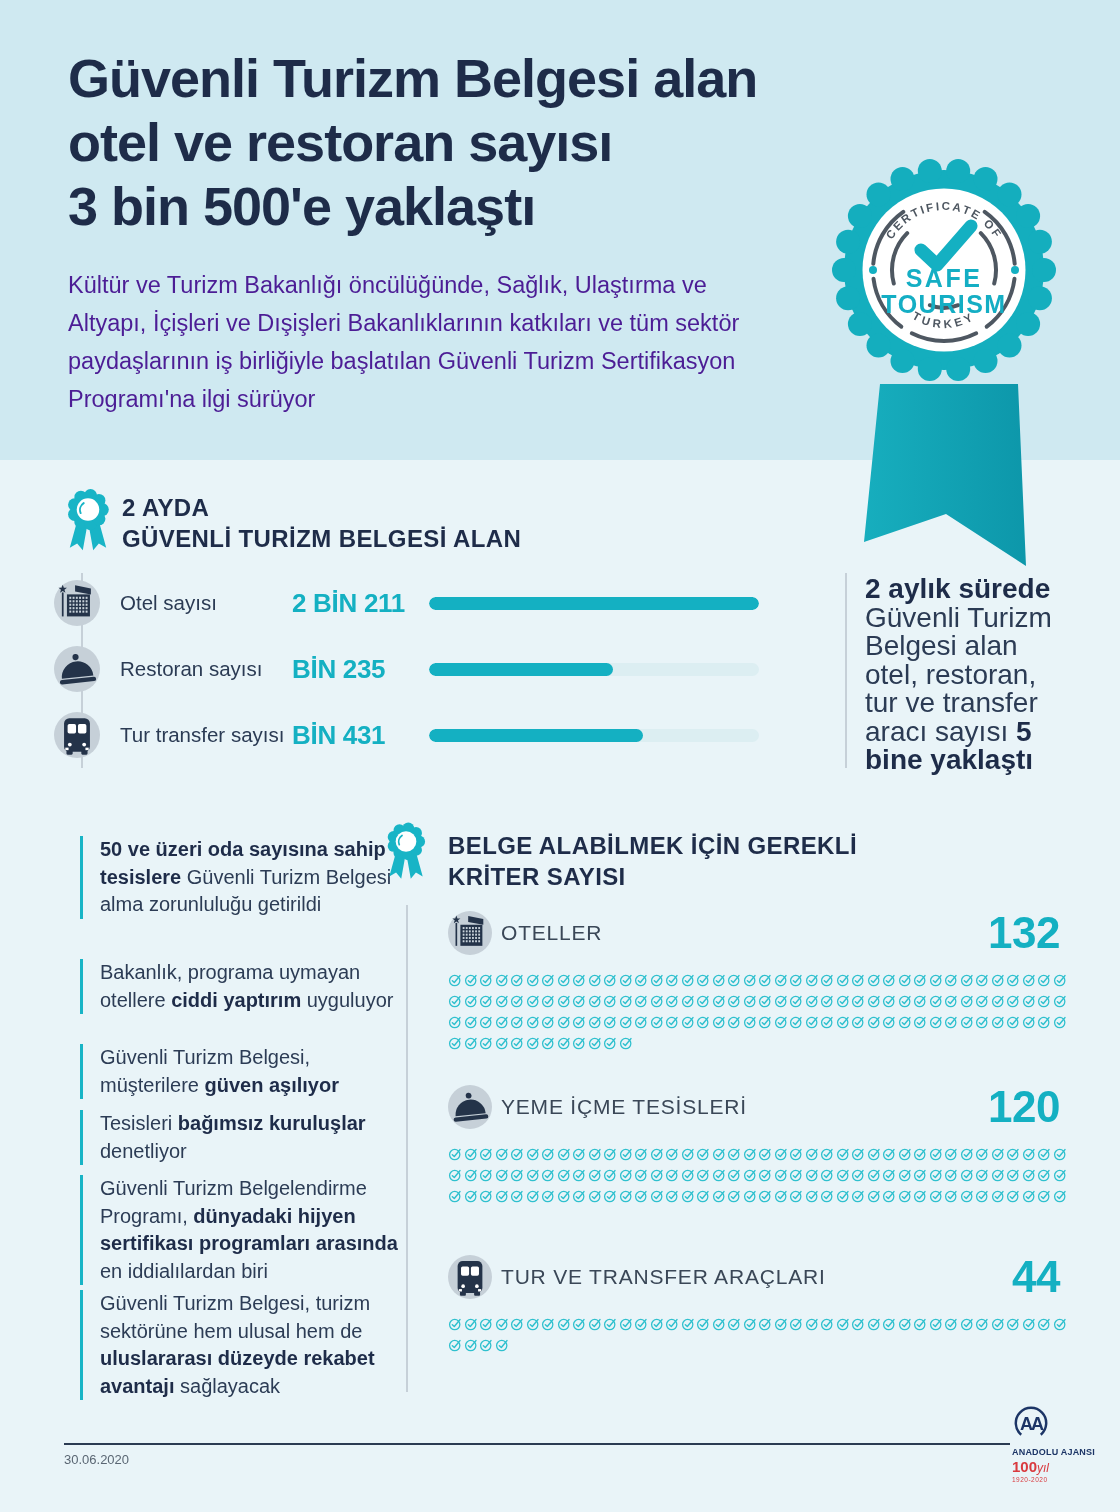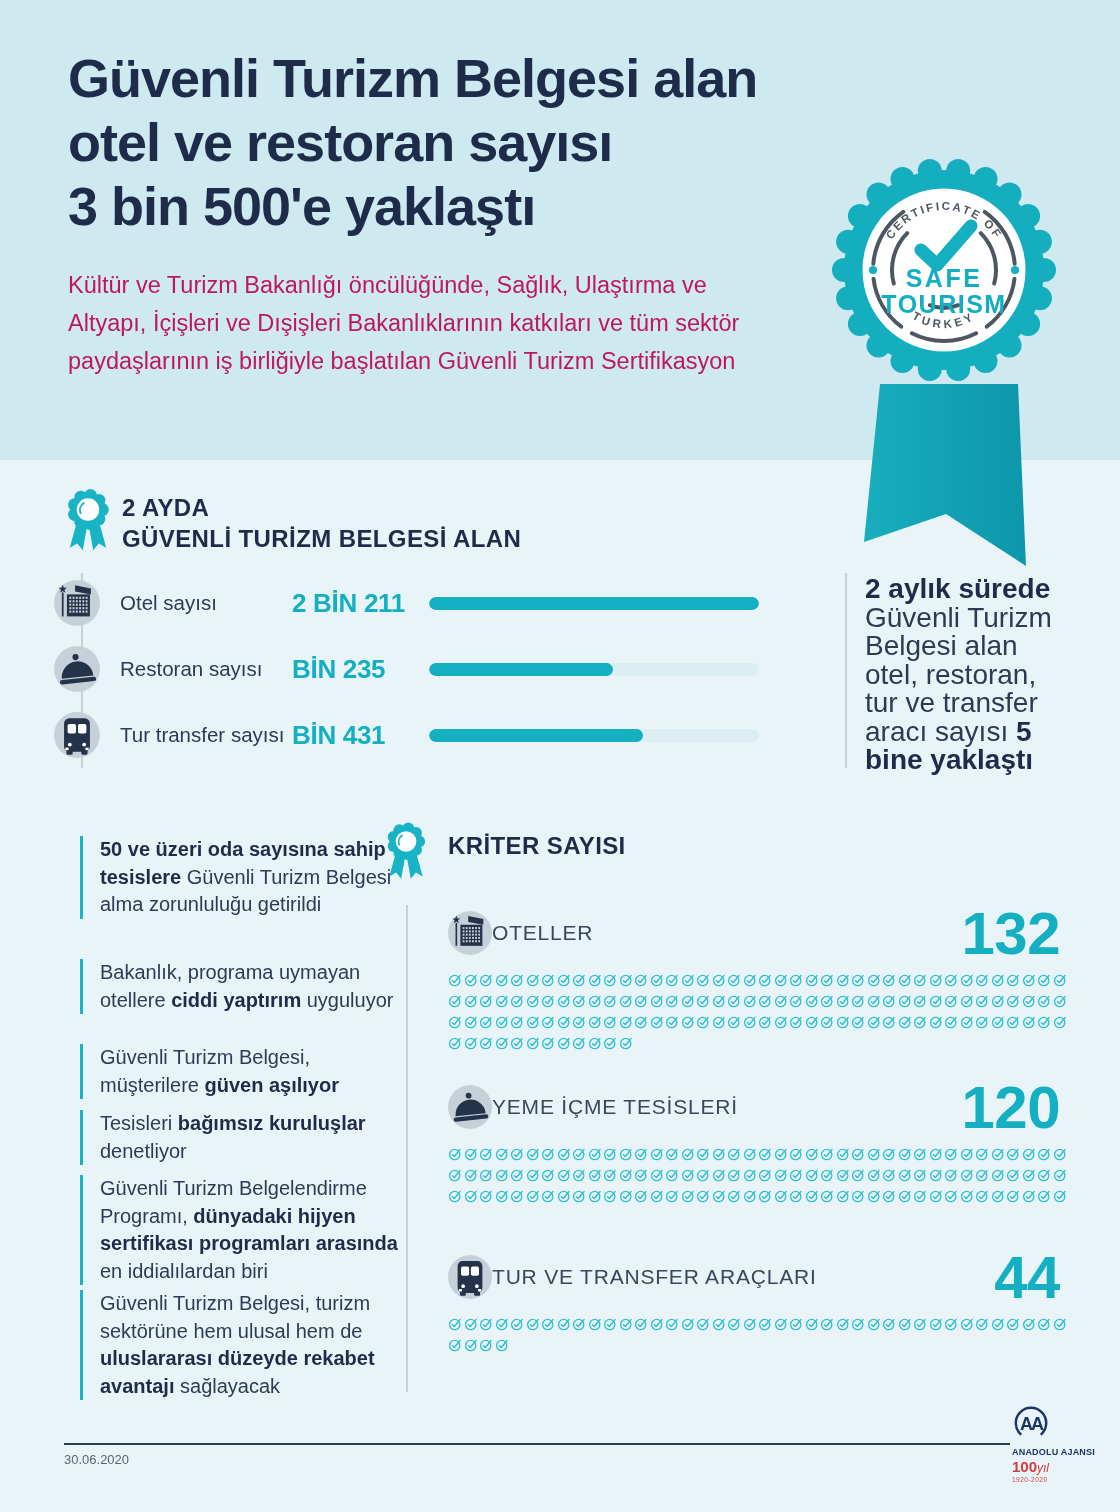--- a/index.html
+++ b/index.html
@@ -2,21 +2,21 @@
 <html><head>
 <meta charset="utf-8">
 <style>
   html,body{margin:0;padding:0;background:#dfeef4;}
   .page{position:relative;width:1120px;height:1512px;background:#e9f4f8;overflow:hidden;
         font-family:"Liberation Sans","DejaVu Sans",sans-serif;color:#2b3b54;}
   .header-bg{position:absolute;left:0;top:0;width:1120px;height:460px;background:#cfe9f1;}
 
   .title{position:absolute;left:68px;top:46px;font-size:54px;line-height:64px;font-weight:700;
          color:#1e2c49;letter-spacing:-1px;}
-  .subtitle{position:absolute;left:68px;top:266px;font-size:23.5px;line-height:38px;color:#be185d;}
+  .subtitle{position:absolute;left:68px;top:266px;font-size:23.5px;line-height:38px;color:#4c1d95;}
 
   .badge-wrap{position:absolute;left:824px;top:150px;width:240px;height:240px;}
   .ribbon-wrap{position:absolute;left:856px;top:384px;width:176px;height:192px;}
 
   
   .sec-head{position:absolute;font-size:24px;line-height:31px;font-weight:700;color:#1e2c49;letter-spacing:.4px;}
   .rosette{position:absolute;width:52px;height:68px;}
   .rosette svg{width:100%;height:100%;}
 
   
@@ -38,22 +38,22 @@
   .fact{position:absolute;left:80px;width:302px;border-left:3px solid #18b4c6;padding-left:17px;
         font-size:20px;line-height:27.5px;color:#2c3c55;}
   .fact p{margin:0;}
 
   
   .crit{position:absolute;left:448px;width:612px;}
   .crit-head{display:flex;align-items:center;height:46px;}
   .crit-circle{width:44px;height:44px;border-radius:50%;background:#c6d0d8;flex:0 0 44px;
                display:flex;align-items:center;justify-content:center;}
   .crit-circle svg{width:44px;height:44px;display:block;}
-  .crit-label{margin-left:0;font-size:21px;color:#3a4757;letter-spacing:.8px;flex:1;}
-  .crit-count{font-size:60px;font-weight:700;color:#14b0c2;letter-spacing:-.5px;}
+  .crit-label{margin-left:9px;font-size:21px;color:#3a4757;letter-spacing:.8px;flex:1;}
+  .crit-count{font-size:44px;font-weight:700;color:#14b0c2;letter-spacing:-.5px;}
   .chk-grid{margin-top:17px;width:624px;display:flex;flex-wrap:wrap;column-gap:1.5px;row-gap:7px;}
   .chk{width:14px;height:14px;color:#2fc0ce;}
   .chk svg{width:14px;height:14px;display:block;}
 
   
   .foot-line{position:absolute;left:64px;top:1443px;width:946px;height:2px;background:#2b3b52;}
   .foot-date{position:absolute;left:64px;top:1452px;font-size:13px;color:#5a6673;}
   .aa-block{position:absolute;left:1012px;top:1404px;width:74px;text-align:left;}
   .aa-mark svg{width:38px;height:38px;}
   .aa-name{font-size:9px;font-weight:700;color:#1c3566;letter-spacing:.2px;margin-top:1px;white-space:nowrap;}
@@ -69,20 +69,21 @@
 
   <div class="title">
       <div>Güvenli Turizm Belgesi alan</div>
       <div>otel ve restoran sayısı</div>
       <div>3 bin 500'e yaklaştı</div>
     </div>
   <div class="subtitle">
       <div>Kültür ve Turizm Bakanlığı öncülüğünde, Sağlık, Ulaştırma ve</div>
       <div>Altyapı, İçişleri ve Dışişleri Bakanlıklarının katkıları ve tüm sektör</div>
       <div>paydaşlarının iş birliğiyle başlatılan Güvenli Turizm Sertifikasyon</div>
+      <div>Programı'na ilgi sürüyor</div>
     </div>
 
   <div class="ribbon-wrap">
     <svg viewBox="0 0 176 192">
       <defs>
         <linearGradient id="ribGrad" x1="0" y1="0" x2="1" y2="0">
           <stop offset="0" stop-color="#17aebe"></stop>
             <stop offset="1" stop-color="#0d97aa"></stop>
         </linearGradient>
       </defs>
@@ -308,20 +309,21 @@
           <circle cx="14.5" cy="32.6" r="7.5"></circle>
           <circle cx="21.7" cy="41.3" r="7.5"></circle>
           <circle cx="32.9" cy="43.2" r="7.5"></circle>
           <circle cx="42.6" cy="37.6" r="7.5"></circle>
         </g>
       <circle cx="30" cy="27" r="13" fill="#ffffff"></circle>
       <path d="M21.5,31 A9.5,9.5 0 0 1 25,19.5" fill="none" stroke="#18b4c6" stroke-width="2.2" stroke-linecap="round"></path>
     </svg>
   </div>
   <div class="sec-head" style="left:448px;top:830px;">
+      <div>BELGE ALABİLMEK İÇİN GEREKLİ</div>
       <div>KRİTER SAYISI</div>
     </div>
 
   <div class="vline" style="left:406px;top:905px;height:487px;"></div>
 
   <div id="criteria-blocks">
   <div class="crit" style="top: 910px;">
     <div class="crit-head">
       <div class="crit-circle">
             <span class="icn">

